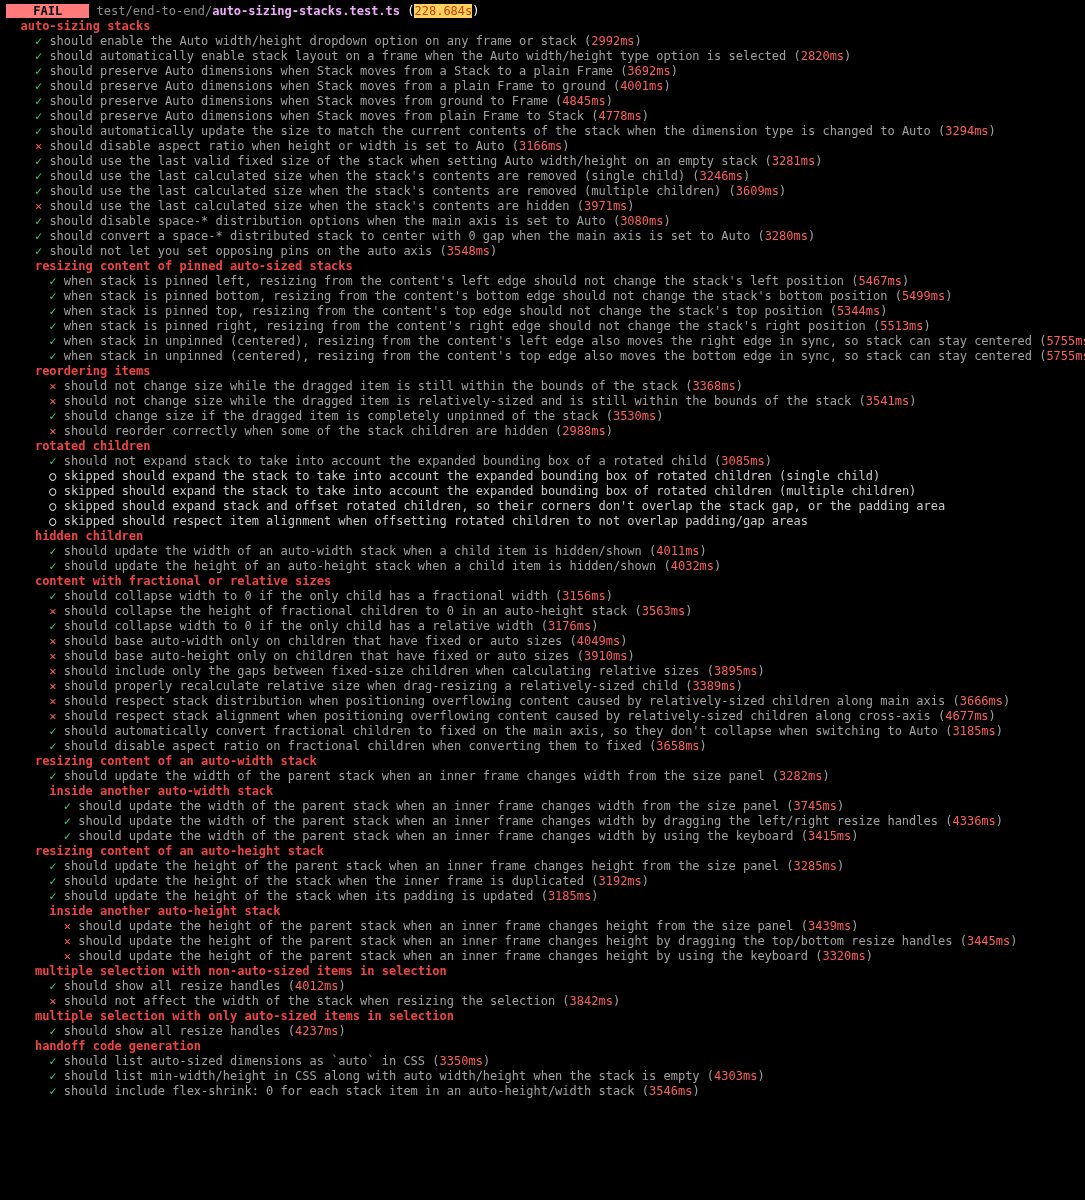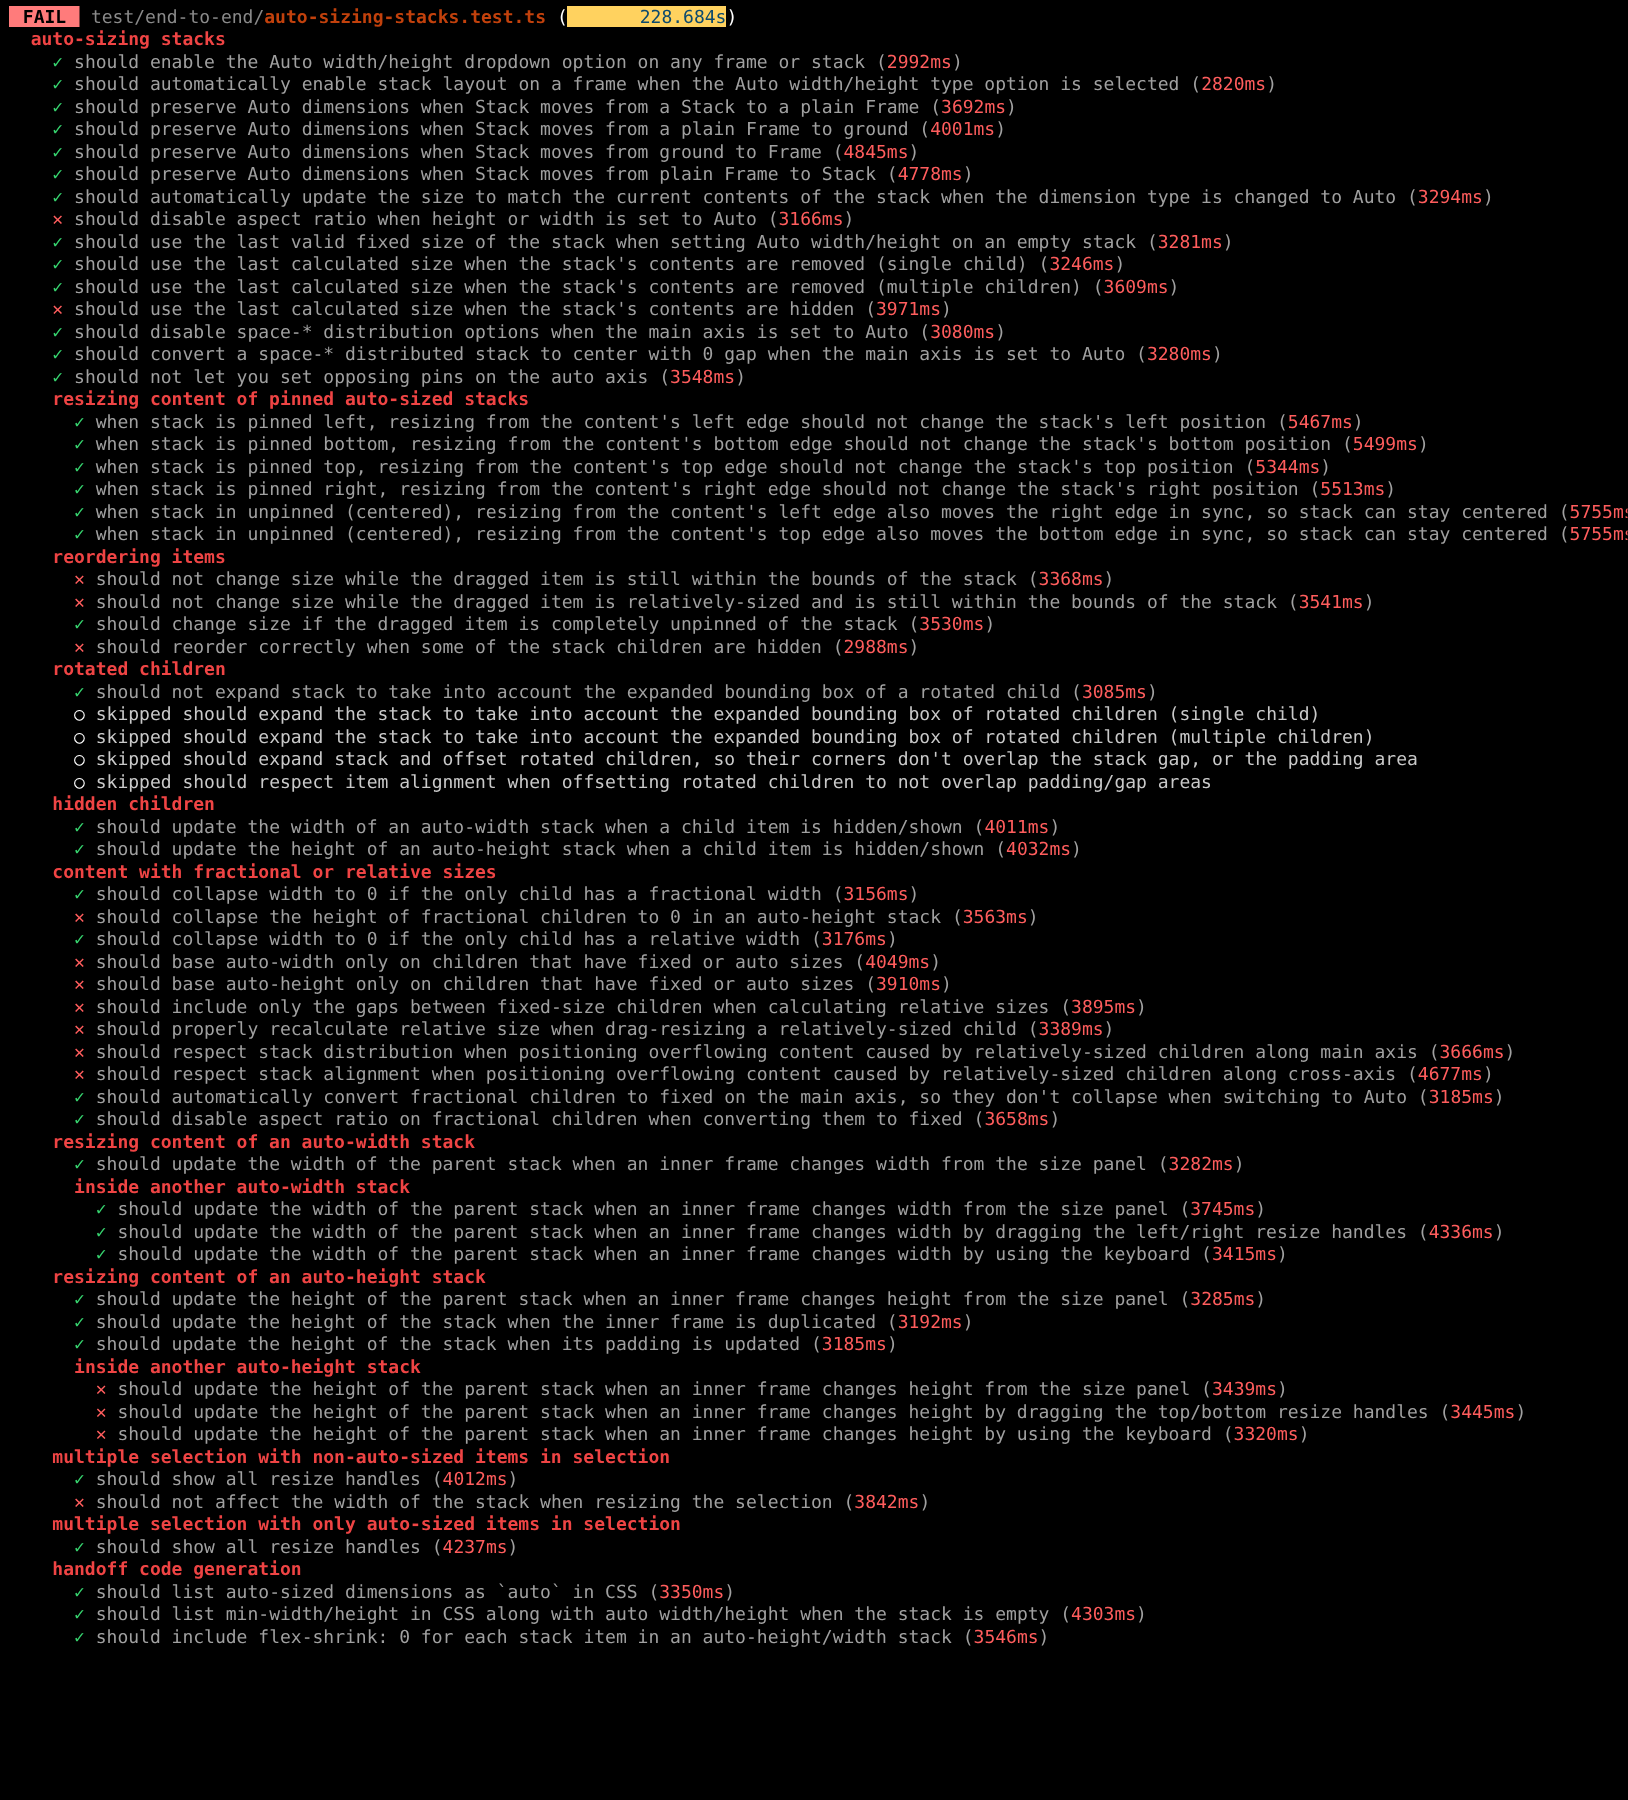--- a/index.html
+++ b/index.html
@@ -12,26 +12,26 @@
     line-height: 15px;
     width: 1085px;
   }
   .line {
     white-space: pre;
   }
   .badge-fail {
     background: #ff7b7b;
     color: #000;
     font-weight: bold;
-    padding: 0 2px;
+    padding: 0 20px;
   }
   .dim { color: #8a8a8a; }
-  .filename { color: #c2410c; font-weight: bold; }
+  .filename { color: #f0abfc; font-weight: bold; }
   .paren { color: #fff; }
-  .duration-header { background: #ffd25f; color: #0c4a6e; padding-left: 48px; }
+  .duration-header { background: #ffd25f; color: #c2410c; }
   .suite-name { color: #ef4444; font-weight: bold; }
   .pass-mark { color: #36d36e; }
   .fail-mark { color: #ff5d5d; }
   .skip-mark { color: #fff; }
   .test-text { color: #a0a0a0; }
   .skip-text { color: #c9c9c9; }
   .test-duration { color: #ff5d5d; text-align: center; }
   #container { padding: 4px 6px; }
 </style>
 </head>

